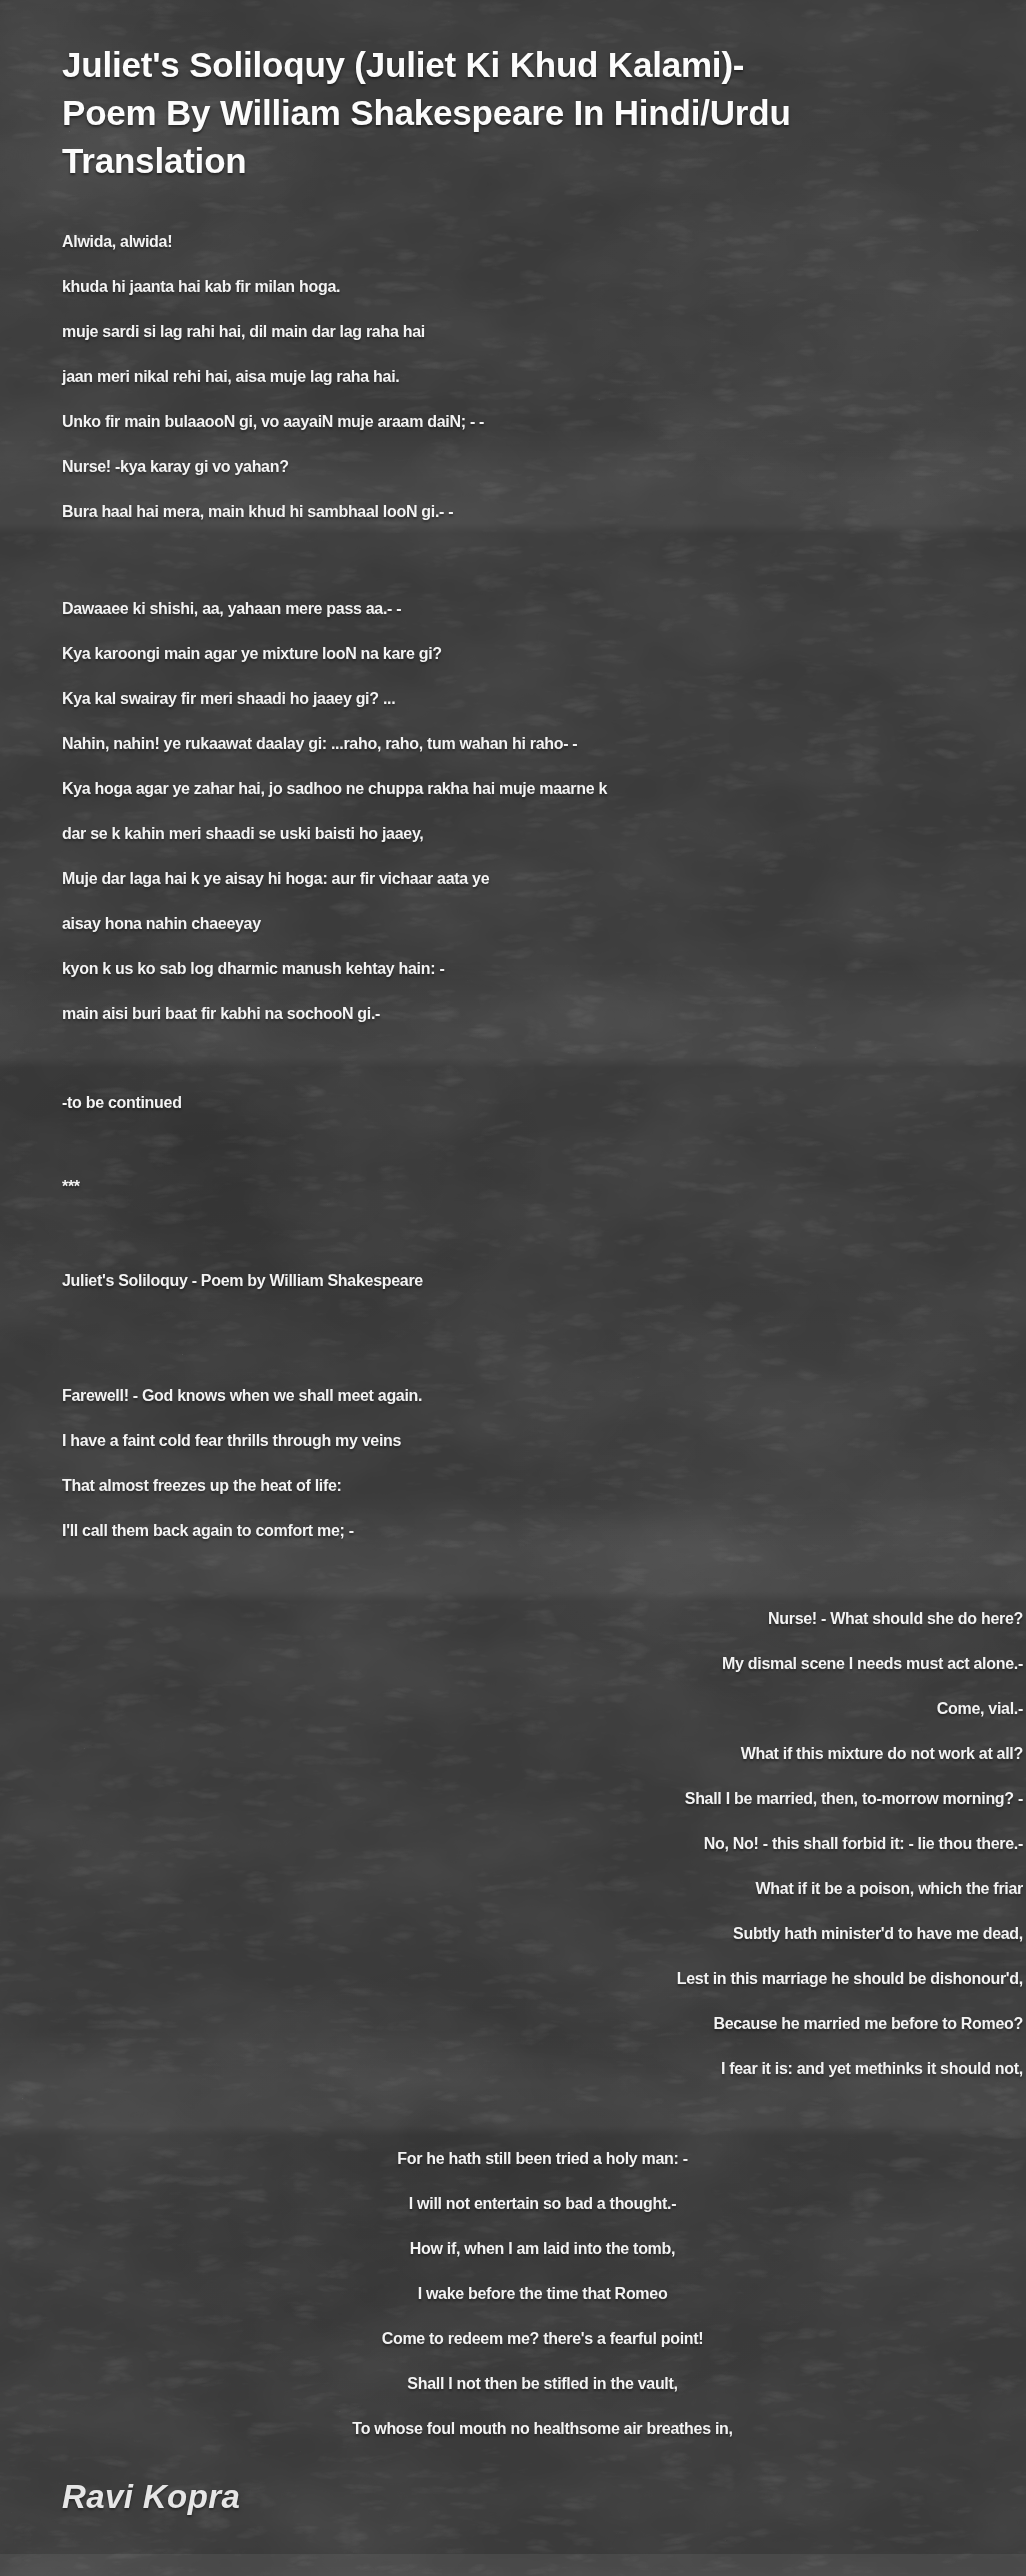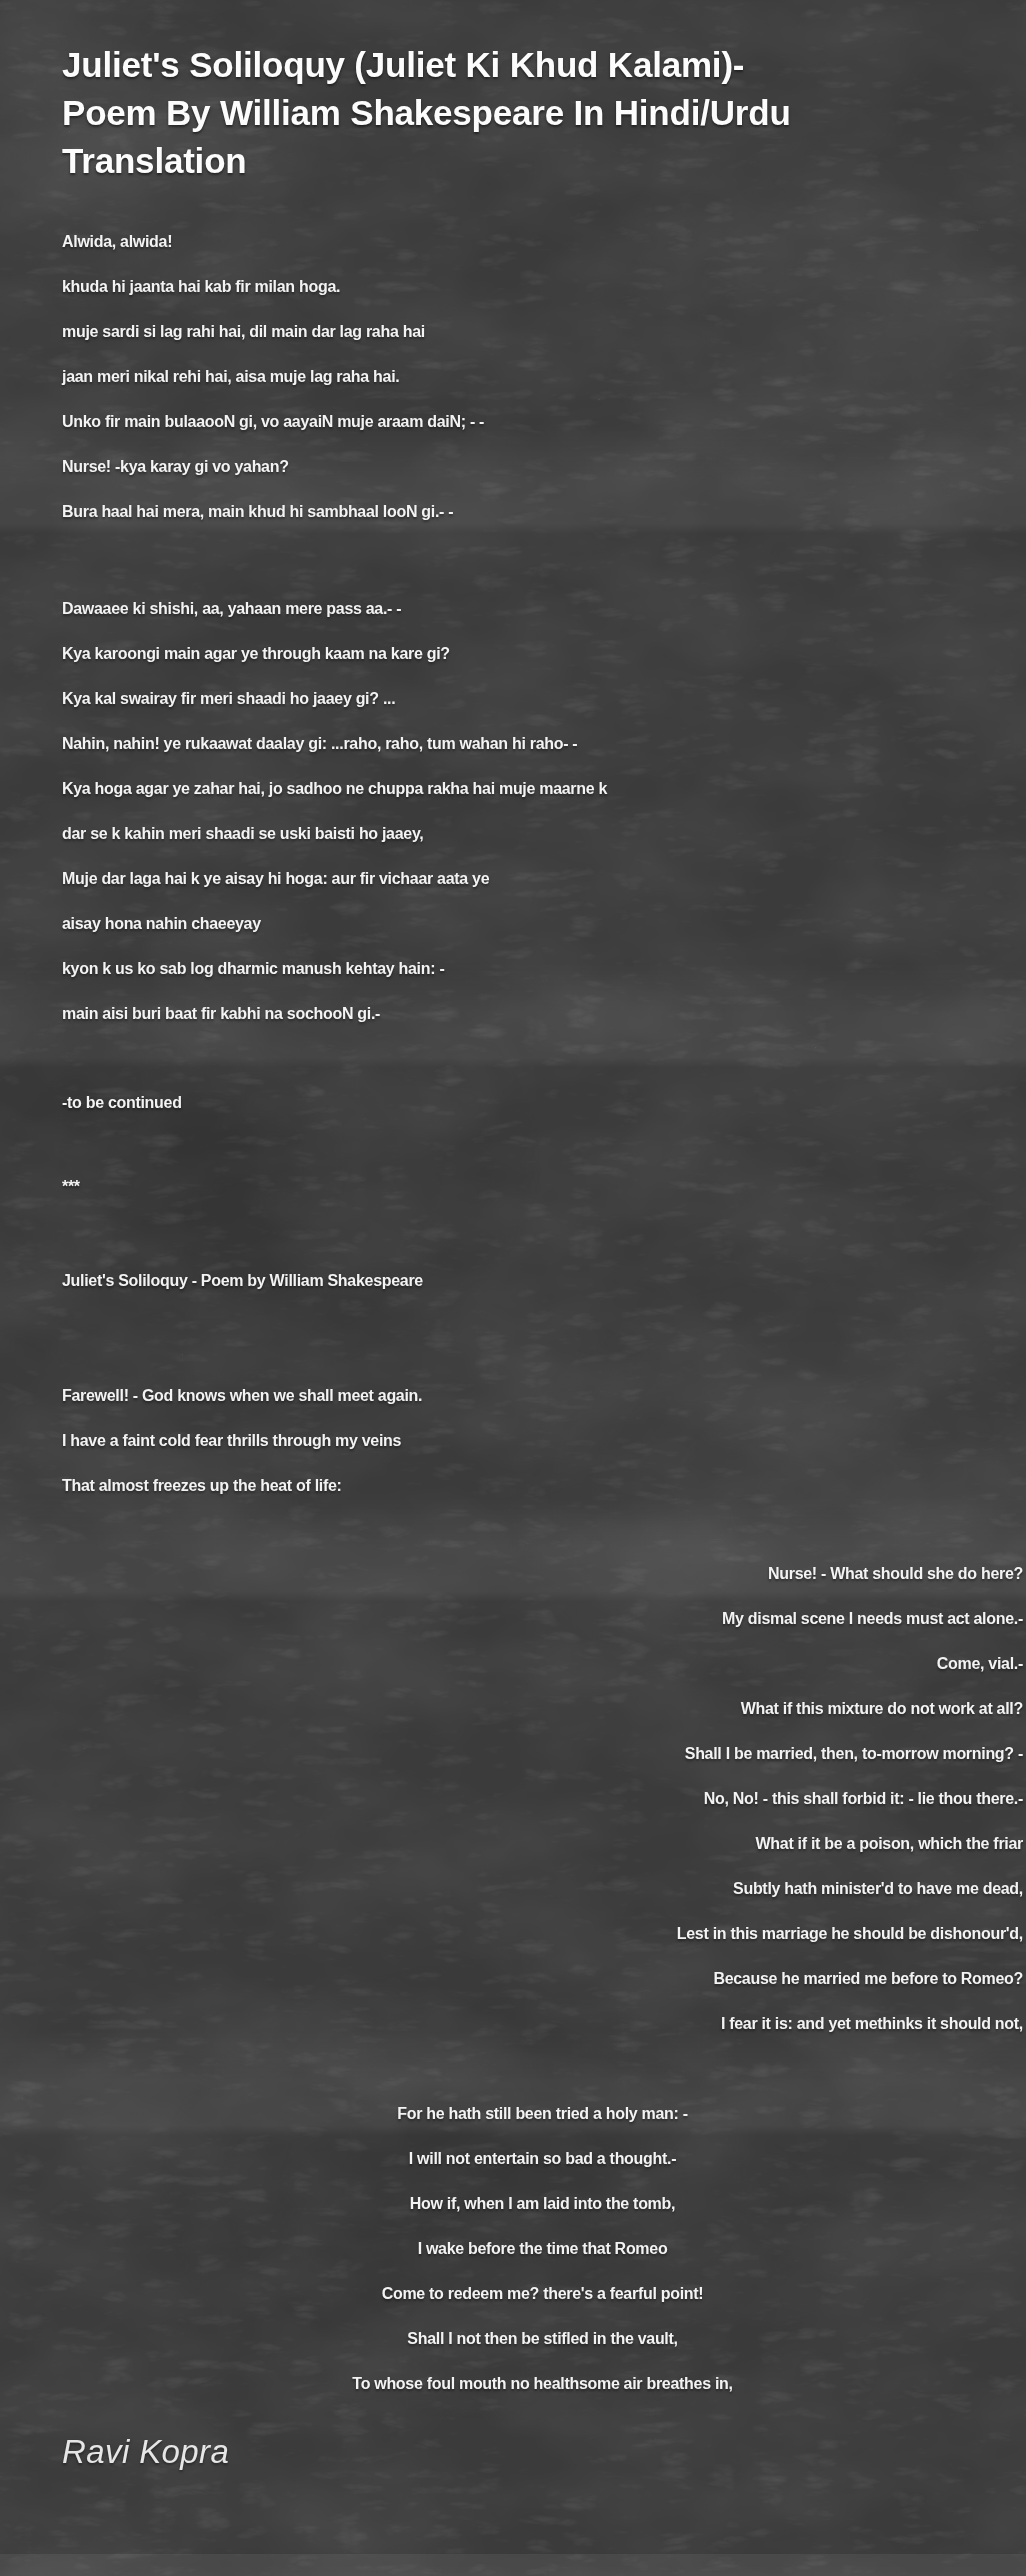--- a/index.html
+++ b/index.html
@@ -69,21 +69,21 @@
   .sep-block { margin-top: 39px; }
   .heading-block { margin-top: 49px; }
   .stanza-c { margin-top: 70px; }
   .stanza-d { margin-top: 43px; text-align: right; }
   .stanza-e { margin-top: 45px; text-align: center; }
   .signature {
     margin-top: 22px;
     font-size: 33px;
     line-height: 48px;
     font-style: italic;
-    font-weight: normal;
+    font-weight: bold;
     color: #e6e6e6;
     letter-spacing: 0.4px;
     white-space: pre;
     text-shadow: 0 1.7px 2.6px rgba(0,0,0,0.4);
   }
 </style>
 </head>
 <body>
 
 <div class="bg-shading"></div>
@@ -124,21 +124,21 @@
     <div class="line">khuda hi jaanta hai kab fir milan hoga.</div>
     <div class="line">muje sardi si lag rahi hai, dil main dar lag raha hai</div>
     <div class="line">jaan meri nikal rehi hai, aisa muje lag raha hai.</div>
     <div class="line">Unko fir main bulaaooN gi, vo aayaiN muje araam daiN; - -</div>
     <div class="line">Nurse! -kya karay gi vo yahan?</div>
     <div class="line">Bura haal hai mera, main khud hi sambhaal looN gi.- -</div>
   </div>
 
   <div class="stanza-b">
     <div class="line">Dawaaee ki shishi, aa, yahaan mere pass aa.- -</div>
-    <div class="line">Kya karoongi main agar ye through kaam na kare gi?</div>
+    <div class="line">Kya karoongi main agar ye mixture looN na kare gi?</div>
     <div class="line">Kya kal swairay fir meri shaadi ho jaaey gi? ...</div>
     <div class="line">Nahin, nahin! ye rukaawat daalay gi: ...raho, raho, tum wahan hi raho- -</div>
     <div class="line">Kya hoga agar ye zahar hai, jo sadhoo ne chuppa rakha hai muje maarne k</div>
     <div class="line">dar se k kahin meri shaadi se uski baisti ho jaaey,</div>
     <div class="line">Muje dar laga hai k ye aisay hi hoga: aur fir vichaar aata ye</div>
     <div class="line">aisay hona nahin chaeeyay</div>
     <div class="line">kyon k us ko sab log dharmic manush kehtay hain: -</div>
     <div class="line">main aisi buri baat fir kabhi na sochooN gi.-</div>
   </div>
 
@@ -151,20 +151,21 @@
   </div>
 
   <div class="heading-block">
     <div class="line">Juliet's Soliloquy - Poem by William Shakespeare</div>
   </div>
 
   <div class="stanza-c">
     <div class="line">Farewell! - God knows when we shall meet again.</div>
     <div class="line">I have a faint cold fear thrills through my veins</div>
     <div class="line">That almost freezes up the heat of life:</div>
+    <div class="line">I'll call them back again to comfort me; -</div>
   </div>
 
   <div class="stanza-d">
     <div class="line">Nurse! - What should she do here?</div>
     <div class="line">My dismal scene I needs must act alone.-</div>
     <div class="line">Come, vial.-</div>
     <div class="line">What if this mixture do not work at all?</div>
     <div class="line">Shall I be married, then, to-morrow morning? -</div>
     <div class="line">No, No! - this shall forbid it: - lie thou there.-</div>
     <div class="line">What if it be a poison, which the friar</div>

